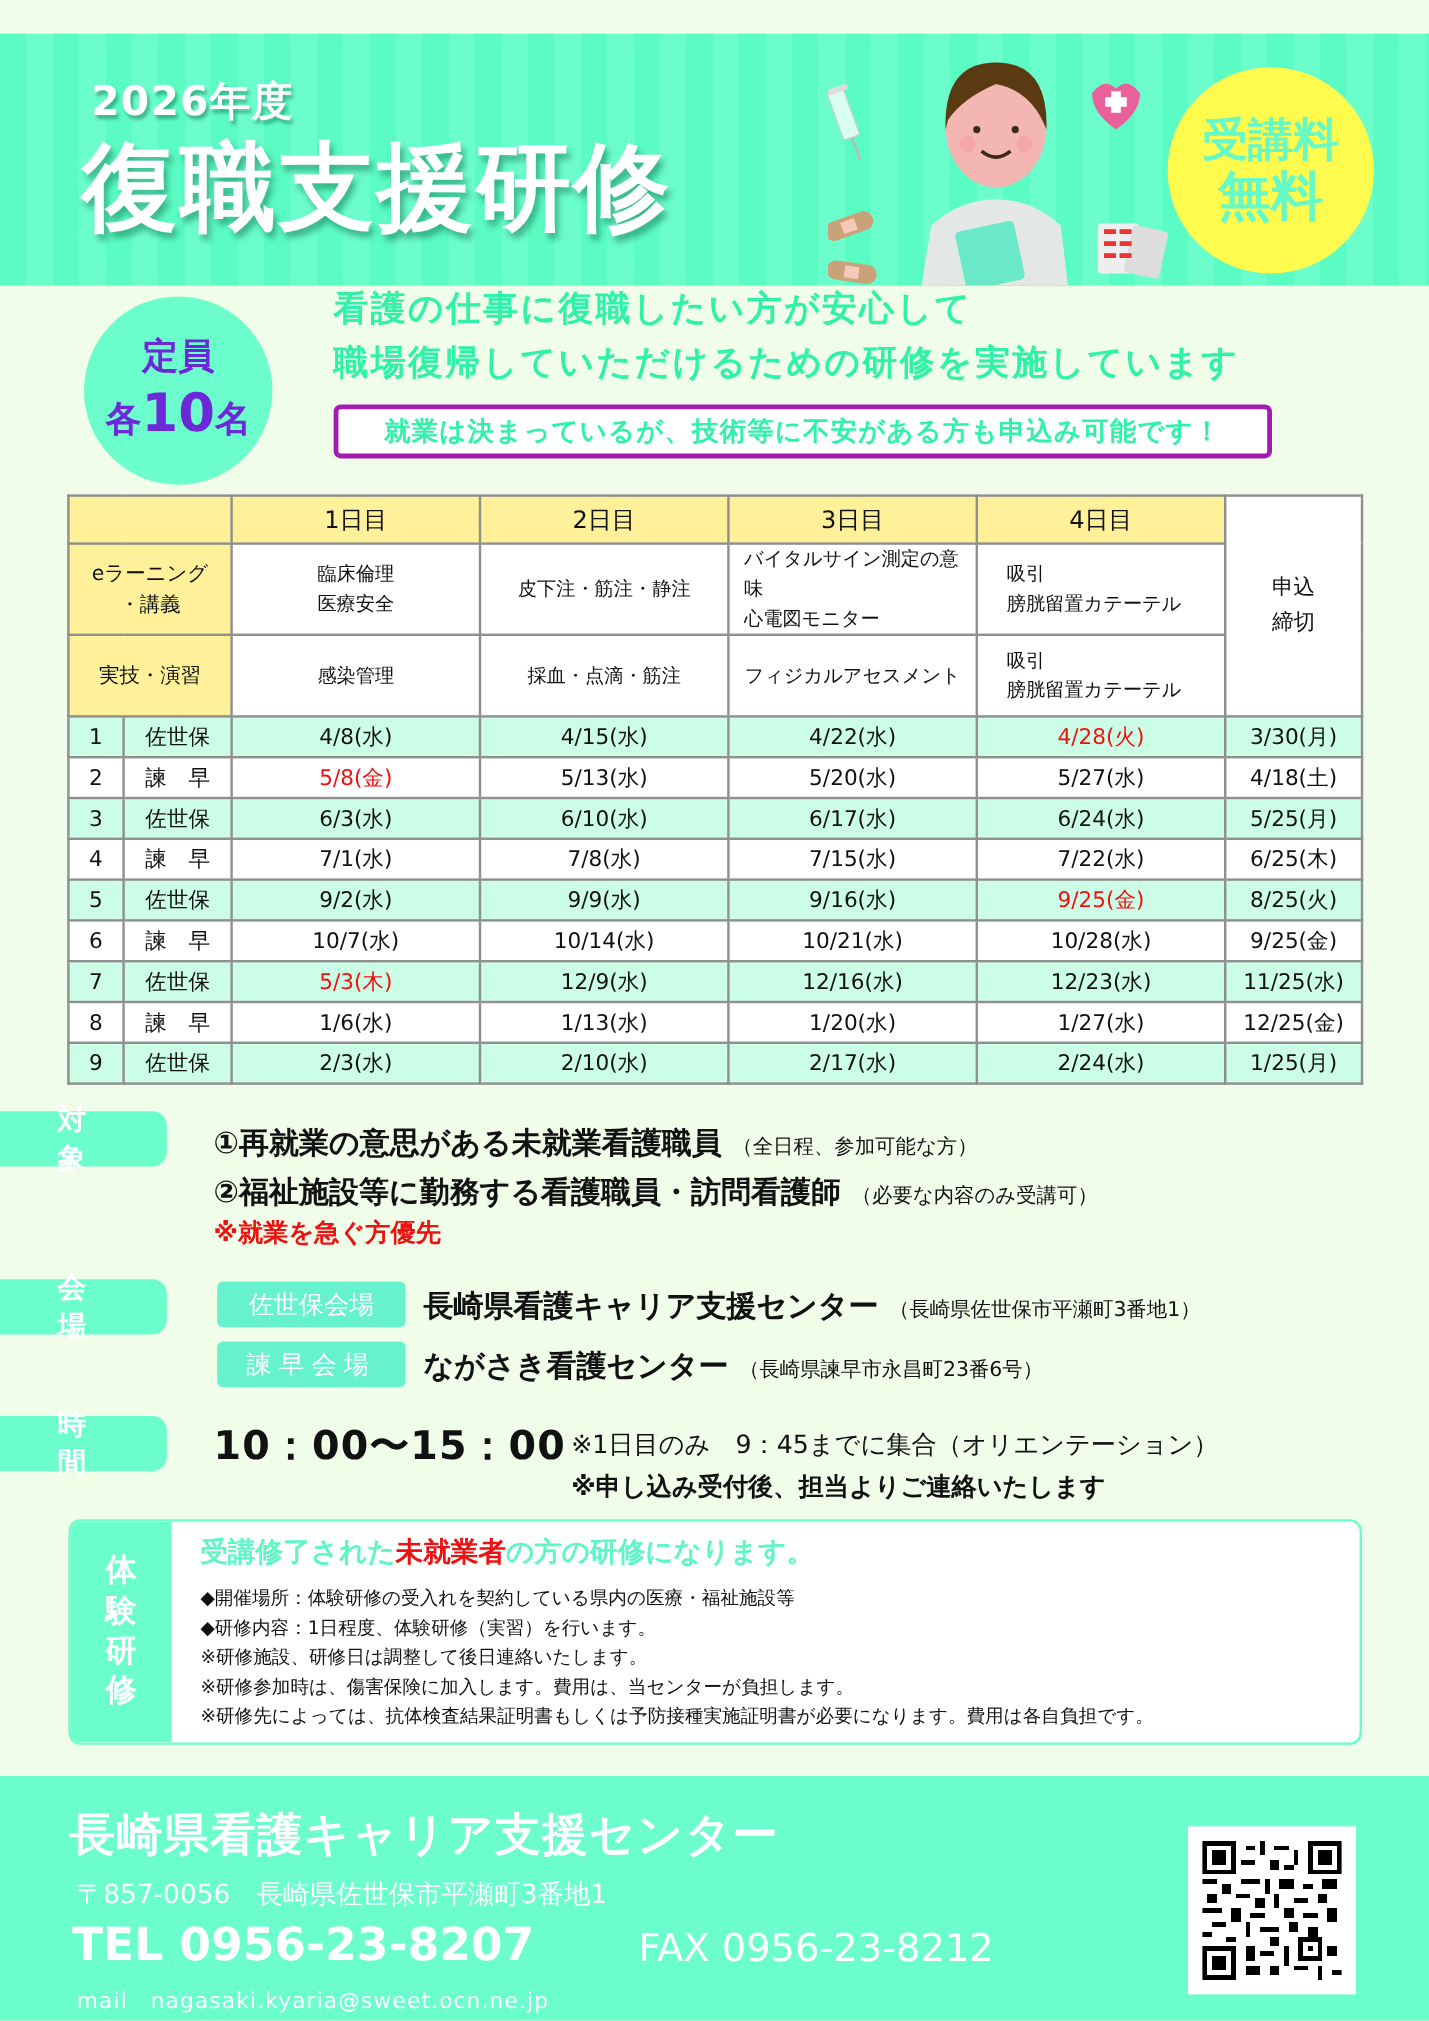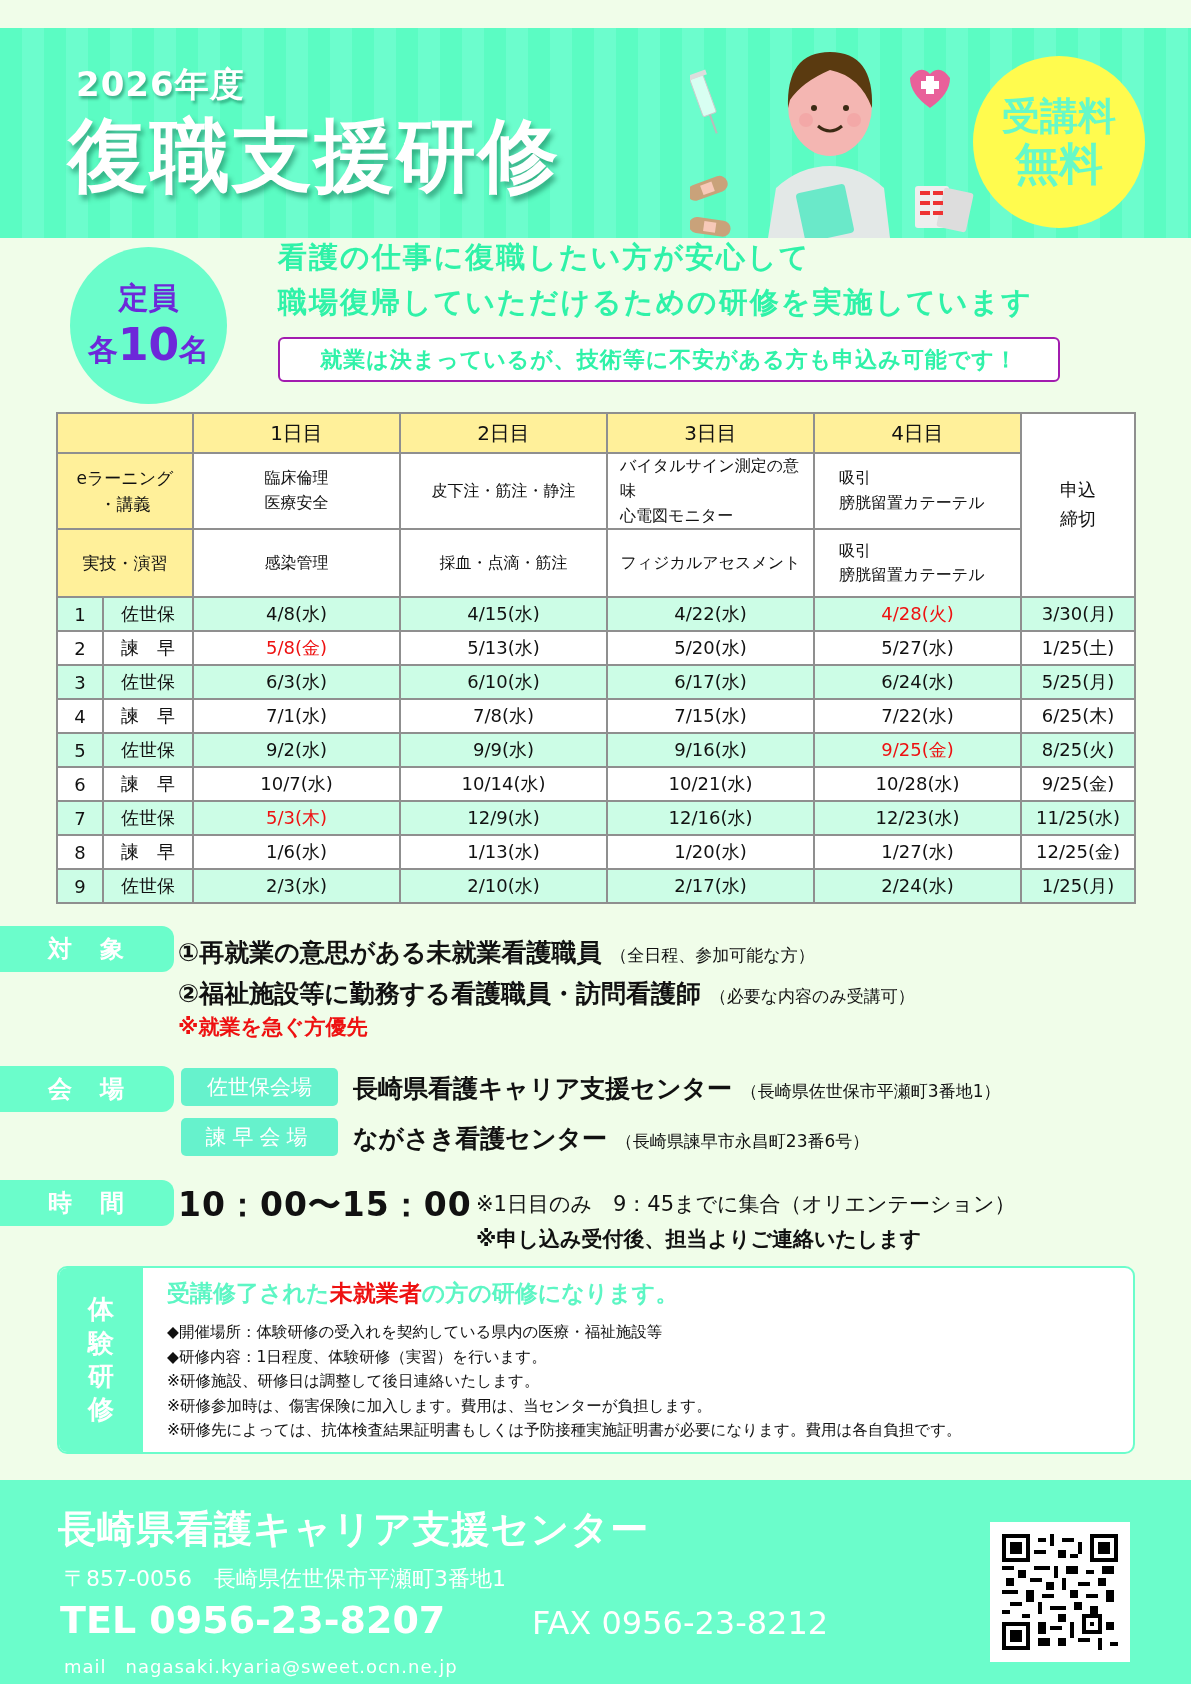--- a/index.html
+++ b/index.html
@@ -48,21 +48,21 @@
   .capacity .c1 { font-size: 30px; }
   .capacity .c2 { font-size: 30px; }
   .capacity .c2 b { font-size: 44px; }
   .lead {
     left: 278px; font-size: 29px; font-weight: bold; color: #2ff2a8; letter-spacing: 2px;
   }
   .lead1 { top: 238px; }
   .lead2 { top: 283px; }
   .notice {
     left: 278px; top: 337px; width: 782px; height: 45px;
-    border: 2px solid #a21caf; border-radius: 6px; background: #fff;
+    border: 4px solid #a21caf; border-radius: 6px; background: #fff;
     display: flex; align-items: center; justify-content: center;
     font-size: 22px; font-weight: bold; color: #2ff2a8; letter-spacing: 1px;
   }
 
   
   table.schedule {
     position: absolute; left: 56px; top: 412px; width: 1078px;
     border-collapse: collapse; table-layout: fixed;
     font-size: 18px; color: #111;
   }
@@ -77,21 +77,21 @@
   .topic-row td.yellow { font-size: 17px; }
   .topic-left { text-align: left !important; padding-left: 12px !important; }
   .date-row td { height: 34px; font-size: 18px; }
   .date-row.odd td { background: #ccfde6; }
   .date-row.even td { background: #fff; }
   .red { color: #ee1111; }
   .deadline-head { background: #fff; font-size: 18px; line-height: 1.6; }
 
   
   .tag {
-    left: 0; width: 174px; height: 46px; background: #6bfdcb; color: #fff;
+    left: 0; width: 139px; height: 46px; background: #6bfdcb; color: #fff;
     border-radius: 0 12px 12px 0;
     font-size: 24px; font-weight: bold; display: flex; align-items: center;
     padding-left: 48px; letter-spacing: 28px;
   }
   .tag-target { top: 926px; }
   .tag-venue { top: 1066px; }
   .tag-time { top: 1180px; }
   .target-line {
     left: 178px; font-size: 25px; font-weight: bold; color: #111; white-space: nowrap;
   }
@@ -275,21 +275,21 @@
         <td class="red">4/28(火)</td>
         <td>3/30(月)</td>
       </tr>
       <tr class="date-row even">
         <td>2</td>
         <td>諫　早</td>
         <td class="red">5/8(金)</td>
         <td>5/13(水)</td>
         <td>5/20(水)</td>
         <td>5/27(水)</td>
-        <td>1/25(土)</td>
+        <td>4/18(土)</td>
       </tr>
       <tr class="date-row odd">
         <td>3</td>
         <td>佐世保</td>
         <td>6/3(水)</td>
         <td>6/10(水)</td>
         <td>6/17(水)</td>
         <td>6/24(水)</td>
         <td>5/25(月)</td>
       </tr>

